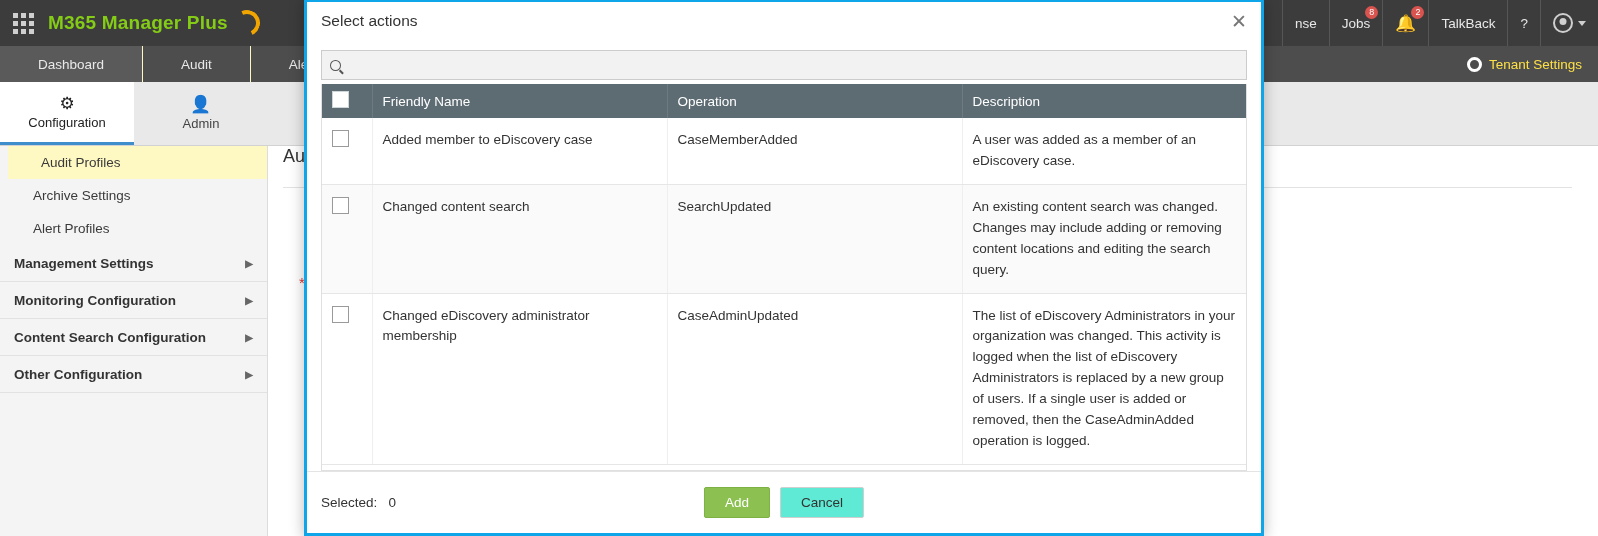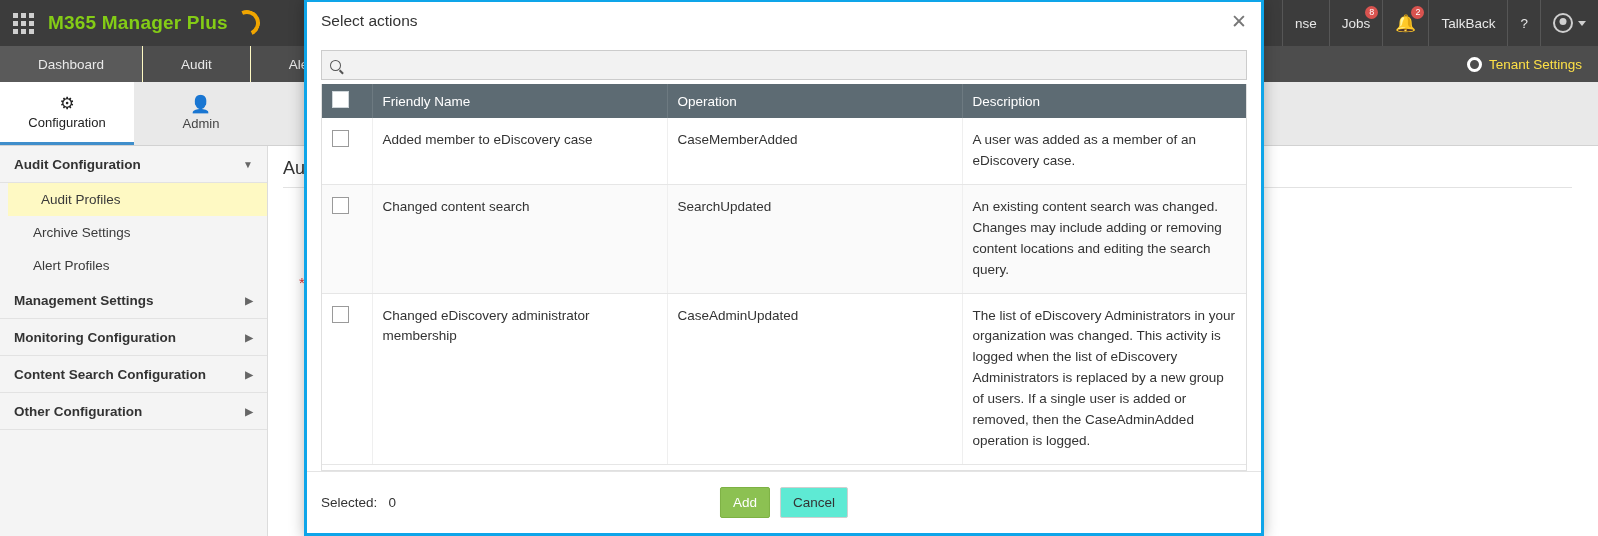--- a/index.html
+++ b/index.html
@@ -192,21 +192,21 @@
   }
   .side-item.selected { background: #fef9c3; margin-left: 8px; }
 
   .content-area {
     position: absolute;
     top: 146px; left: 269px; right: 0; bottom: 0;
     background: #ffffff;
   }
   .content-title {
     position: absolute;
-    left: 14px; top: 12px;
+    left: 14px; top: 0;
     font-size: 18px;
     color: #333;
   }
   .content-rule {
     position: absolute;
     left: 14px; right: 26px; top: 41px;
     border-top: 1px solid #e2e2e2;
   }
   .req-star {
     position: absolute;
@@ -356,21 +356,21 @@
   }
   .footer-buttons {
     position: absolute;
     left: 50%;
     transform: translateX(-50%);
     display: flex;
     gap: 10px;
   }
   .btn {
     font-size: 13.5px;
-    padding: 7px 12px;
+    padding: 7px 20px;
     border-radius: 2px;
     cursor: pointer;
     border: 1px solid transparent;
     font-family: "Liberation Sans", sans-serif;
   }
   .btn-add {
     background: #8cc152;
     border-color: #7db143;
     color: #ffffff;
   }
@@ -448,24 +448,20 @@
       <span class="ic">⚙</span>
       <span>Configuration</span>
     </div>
     <div class="subtab">
       <span class="ic">👤</span>
       <span>Admin</span>
     </div>
   </div>
 
   <div class="sidebar">
-    <div class="side-group">
-      <span>Audit Configuration</span>
-      <span class="arrow">▼</span>
-    </div>
     <div class="side-item selected">
       <span>Audit Profiles</span>
     </div>
     <div class="side-item">
       <span>Archive Settings</span>
     </div>
     <div class="side-item">
       <span>Alert Profiles</span>
     </div>
 

